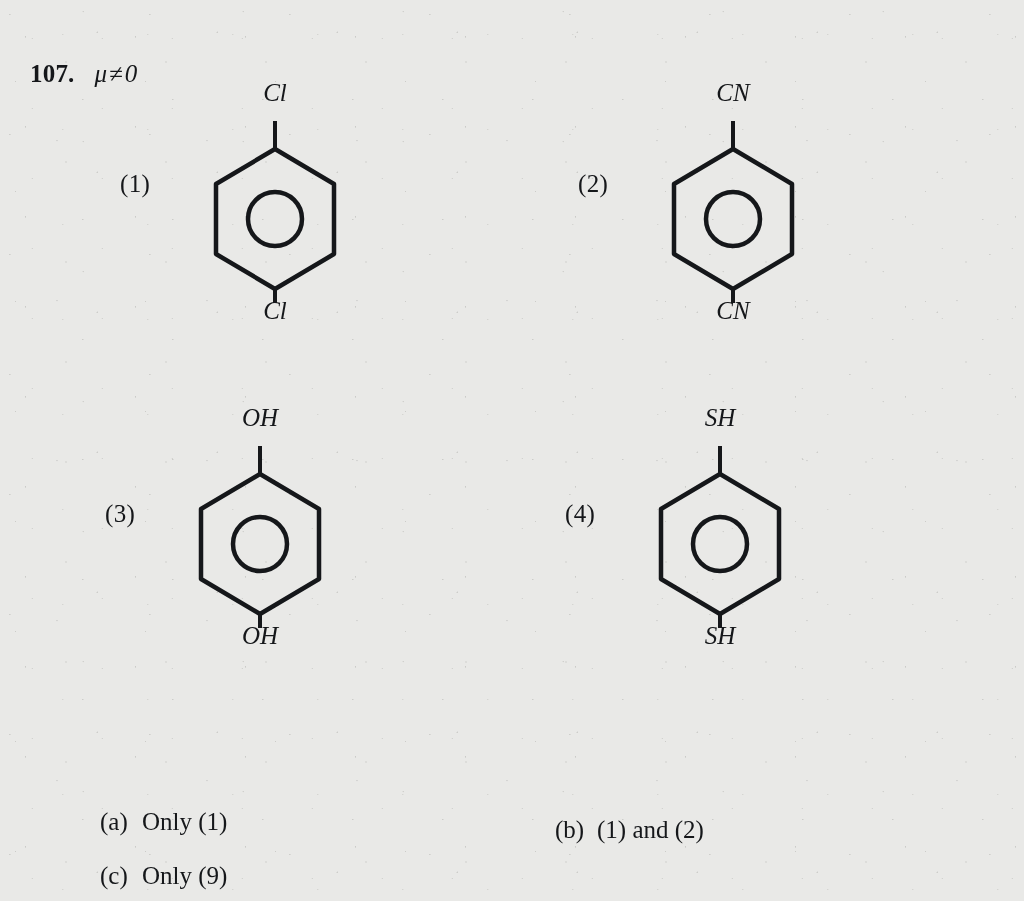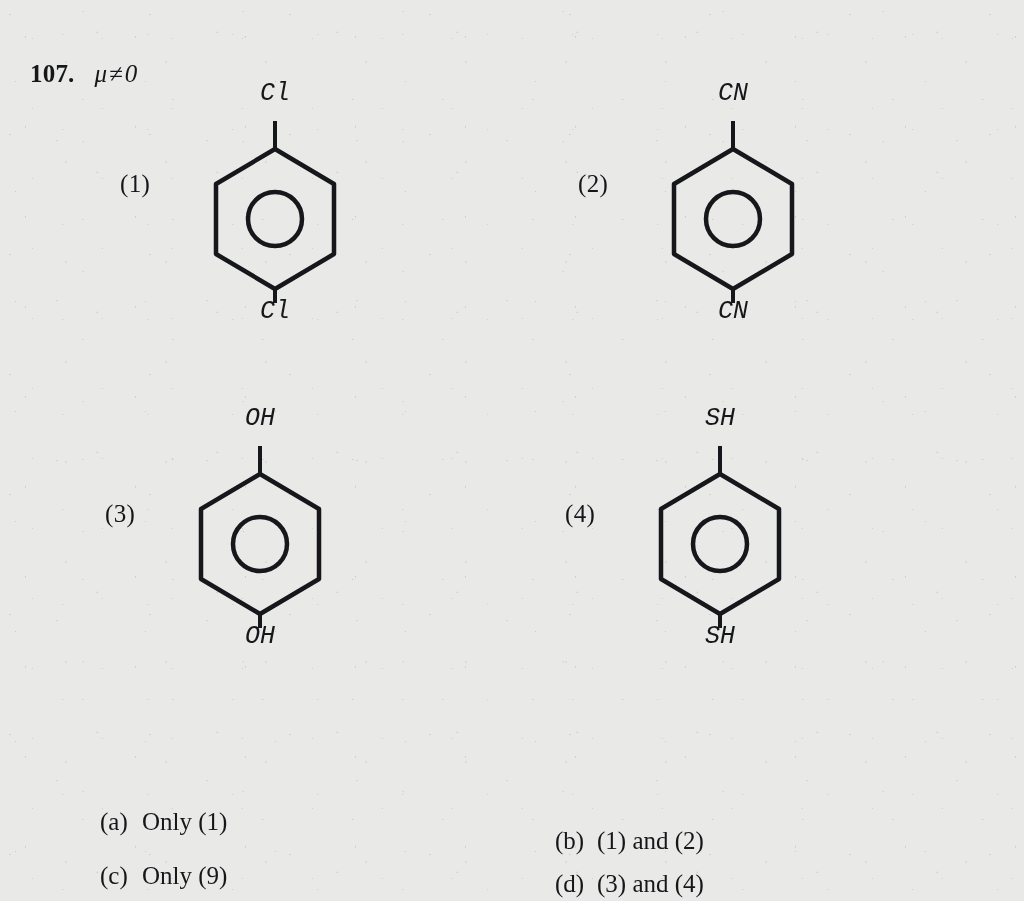--- a/index.html
+++ b/index.html
@@ -78,21 +78,21 @@
     position: absolute;
     font-size: 25px;
     letter-spacing: .3px;
   }
   .mol-top, .mol-bottom {
     position: absolute;
     width: 160px;
     text-align: center;
     font-size: 25px;
     font-style: italic;
-    font-family: Liberation Mono, monospace;
+    font-family: Liberation Serif, serif;
   }
   .ring-wrap {
     position: absolute;
   }
 
   
   .citation {
     position: absolute;
     right: 16px;
     top: 728px;
@@ -184,23 +184,20 @@
       </svg>
     </div>
     <span class="mol-bottom" style="left:75px; top:222px;">SH</span>
   </div>
 
 
   <div class="answers">
     <div class="ans" style="left:100px; top:0px;">
       <span class="tag">(a)</span><span>Only (1)</span>
     </div>
-    <div class="ans" style="left:555px; top:19px;">
+    <div class="ans" style="left:555px; top:8px;">
       <span class="tag">(b)</span><span>(1) and (2)</span>
     </div>
     <div class="ans" style="left:100px; top:54px;">
       <span class="tag">(c)</span><span>Only (9)</span>
     </div>
-    <div class="ans" style="left:555px; top:62px;">
-      <span class="tag">(d)</span><span>(3) and (4)</span>
-    </div>
   </div>
 </div>
 
 </body></html>

